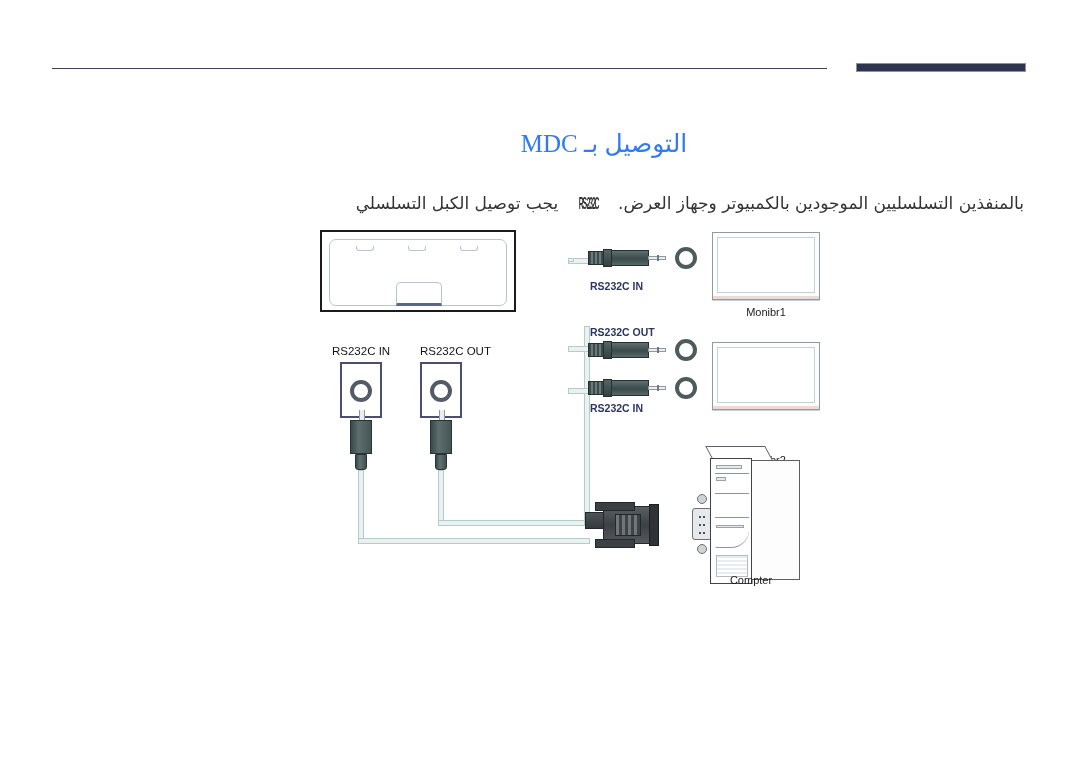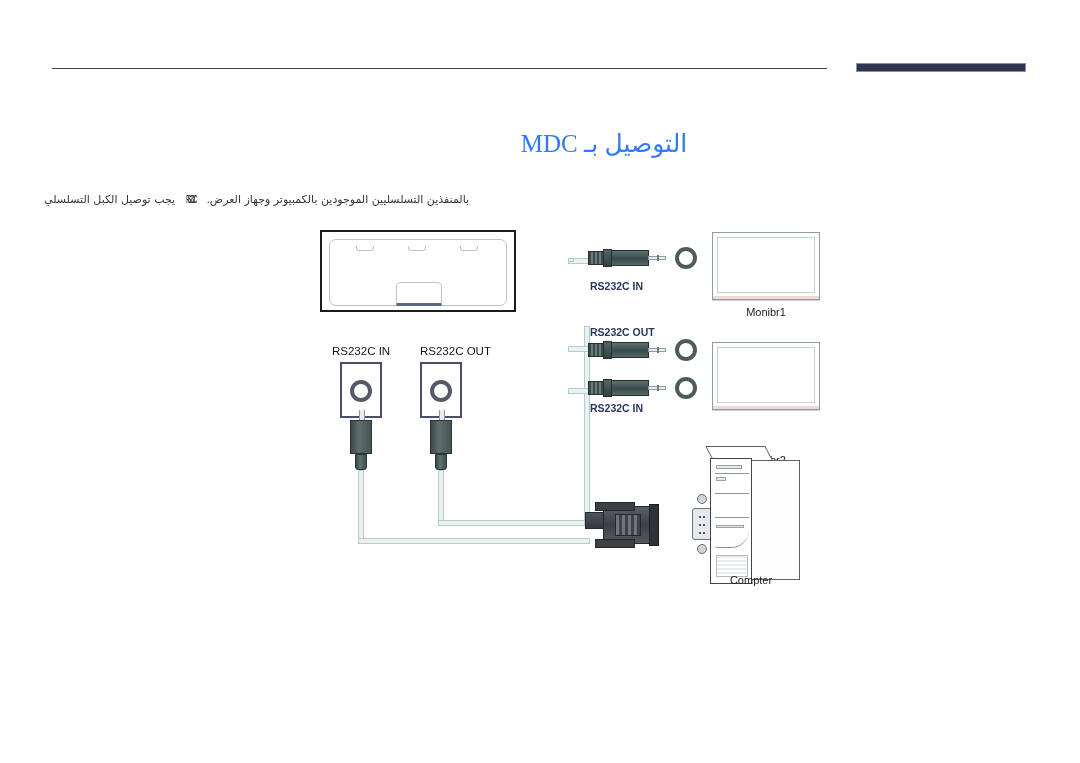--- a/index.html
+++ b/index.html
@@ -34,21 +34,21 @@
     position:absolute;right:56px;top:158px;width:980px;
     text-align:right;font-size:19px;color:#1a1a1a;
     font-family:"DejaVu Sans","Liberation Sans",sans-serif;
     direction:rtl;white-space:nowrap;
   }
   .sub-title .sq{display:inline-block;font-weight:bold;letter-spacing:-4px;
     transform:scaleX(.45);transform-origin:center;font-family:"Liberation Sans",sans-serif;}
   .sub-title .gap{display:inline-block;width:74px;}
   .note-line{
     position:absolute;right:56px;top:193px;width:980px;
-    text-align:left;font-size:11px;color:#333;
+    text-align:right;font-size:17px;color:#333;
     font-family:"DejaVu Sans","Liberation Sans",sans-serif;
     direction:rtl;white-space:nowrap;
   }
   .note-line .sq{display:inline-block;font-weight:bold;letter-spacing:-3px;
     transform:scaleX(.4);transform-origin:center;font-family:"Liberation Sans",sans-serif;}
 
   
   .diagram{position:absolute;left:300px;top:222px;width:560px;height:390px;}
 
   

